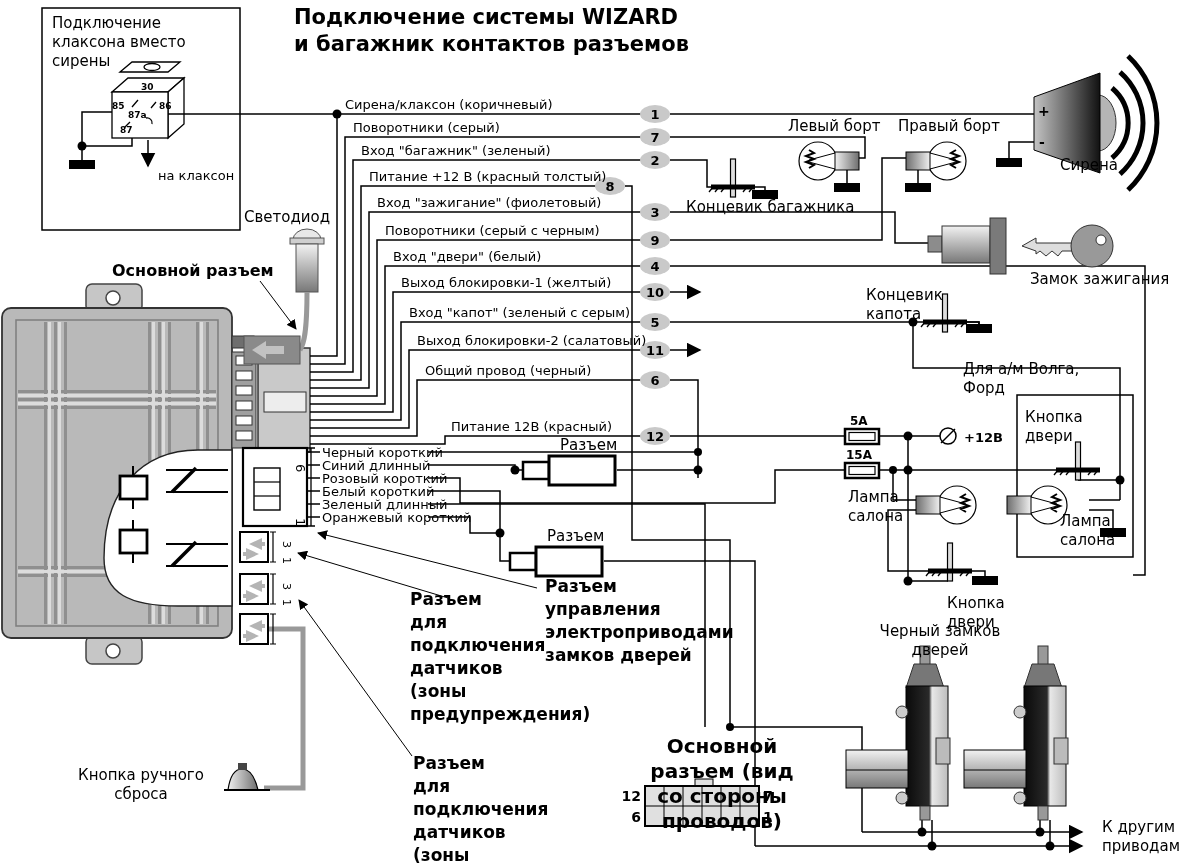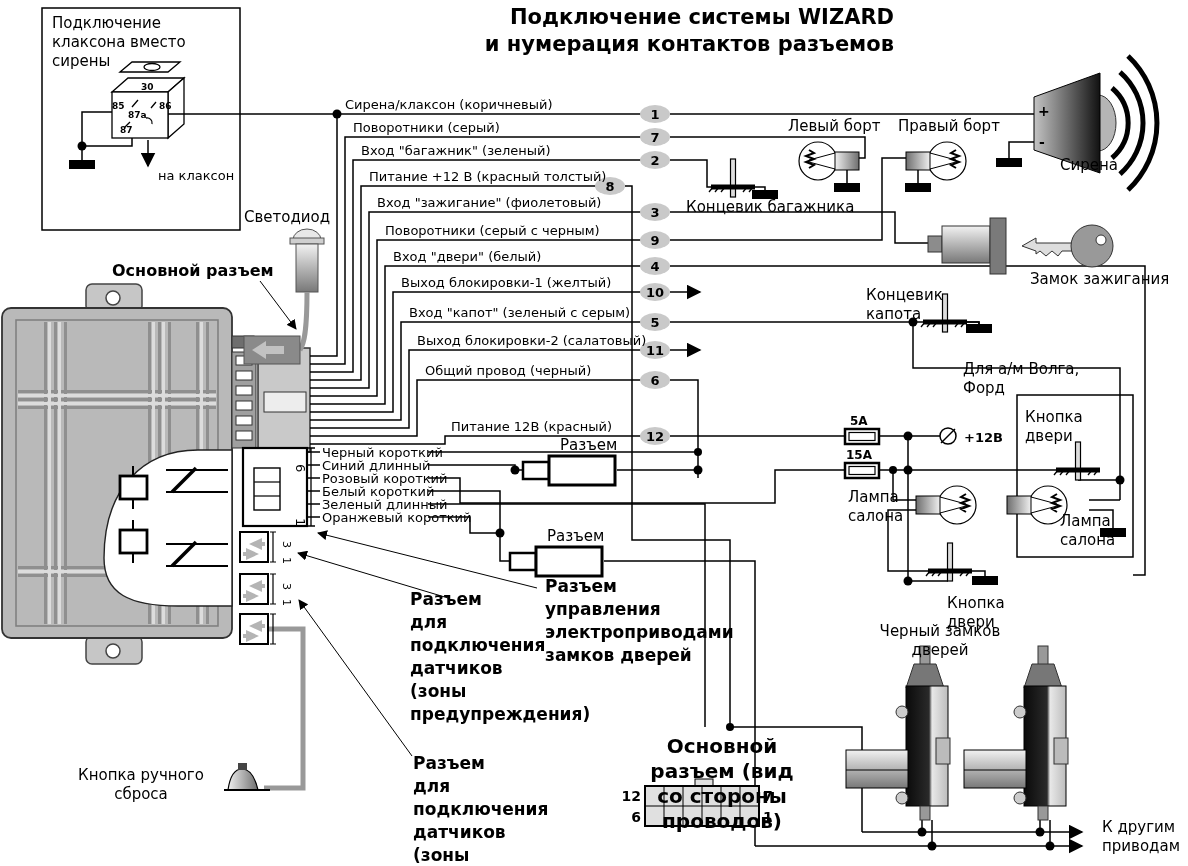--- a/index.html
+++ b/index.html
@@ -1,21 +1,21 @@
 <!DOCTYPE html>
 <html><head>
 <meta charset="utf-8">
 <style>
   html,body{margin:0;padding:0;background:#fff;}
   .stage{position:relative;width:1188px;height:866px;background:#fff;overflow:hidden;
          font-family:"DejaVu Sans",sans-serif;color:#000;}
   svg{position:absolute;left:0;top:0;}
   svg text{font-family:"DejaVu Sans",sans-serif;fill:#000;}
   .lbl{position:absolute;line-height:1.25;}
-  .t-title{font-size:21px;font-weight:bold;text-align:right;line-height:1.3;}
+  .t-title{font-size:21px;font-weight:bold;text-align:left;line-height:1.3;}
   .t-big{font-size:17px;line-height:1.35;}
   .t-med{font-size:15px;}
   .t-center{text-align:center;}
 </style>
 </head>
 <body>
 
 <div class="stage">
 
 <svg width="1188" height="866" viewBox="0 0 1188 866">
@@ -438,21 +438,21 @@
   <text x="112" y="276" font-size="16" font-weight="bold">Основной разъем</text>
   <text x="686" y="212" font-size="15">Концевик багажника</text>
   <text x="788" y="131" font-size="15">Левый борт</text>
   <text x="898" y="131" font-size="15">Правый борт</text>
   <text x="1060" y="170" font-size="15">Сирена</text>
   <text x="1030" y="284" font-size="15">Замок зажигания</text>
 </svg>
 
 <div class="lbl t-title" style="left:294px;top:4px;width:600px;">
   <span style="display:block">Подключение системы WIZARD</span>
-  <span style="display:block">и нумерация контактов разъемов</span>
+  <span style="display:block">и багажник контактов разъемов</span>
 </div>
 
 <div class="lbl t-med" style="left:52px;top:14px;width:185px;">Подключение клаксона вместо сирены</div>
 
 <div class="lbl t-med" style="left:866px;top:286px;width:88px;">Концевик капота</div>
 
 <div class="lbl t-med" style="left:963px;top:360px;width:122px;">Для а/м Волга, Форд</div>
 
 <div class="lbl t-med" style="left:1025px;top:408px;width:80px;">Кнопка двери</div>
 

